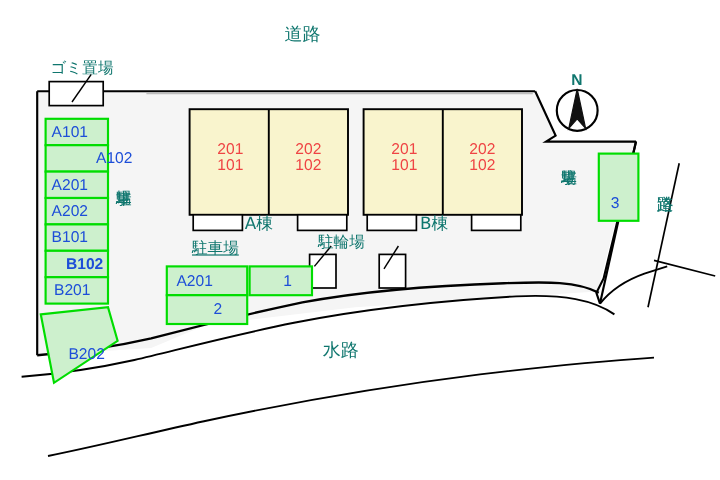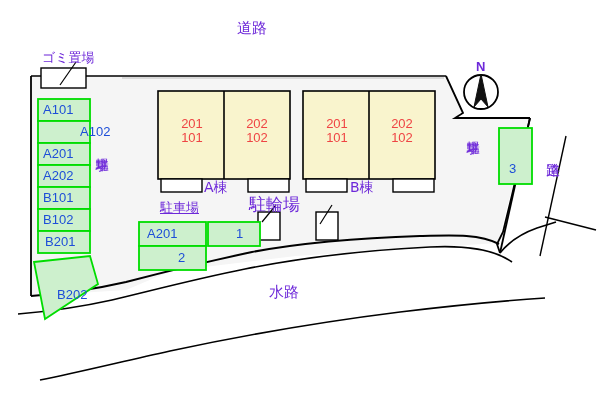--- a/index.html
+++ b/index.html
@@ -11,21 +11,21 @@
   #plan{
     position:relative;
     width:600px;
     height:400px;
     background:#ffffff;
     overflow:hidden;
   }
   #plan svg{position:absolute;top:0;left:0;}
   .lbl{
     position:absolute;
-    color:#6d28d9;
+    color:#0f766e;
     line-height:1.0;
     white-space:nowrap;
     user-select:none;
   }
   .lbl-jp{font-family:"DejaVu Sans","Liberation Sans",sans-serif;}
   .vert{
     writing-mode:vertical-rl;
     text-orientation:upright;
     white-space:nowrap;
     line-height:1.05;
@@ -142,21 +142,21 @@
 
   <div class="lbl lbl-jp" style="left:42px;top:51px;font-size:13px;">ゴミ置場</div>
 
   <div class="lbl lbl-jp vert" style="left:95px;top:148px;font-size:13px;">駐車場</div>
 
   <div class="slot-txt" style="left:43px;top:103px;">A101</div>
   <div class="slot-txt" style="left:43px;top:125px;margin-left:37px;">A102</div>
   <div class="slot-txt" style="left:43px;top:147px;">A201</div>
   <div class="slot-txt" style="left:43px;top:169px;">A202</div>
   <div class="slot-txt" style="left:43px;top:191px;">B101</div>
-  <div class="slot-txt" style="left:43px;top:213px;">B102</div>
+  <div class="slot-txt" style="left:55px;top:213px;font-weight:bold;">B102</div>
   <div class="slot-txt" style="left:45px;top:235px;">B201</div>
   <div class="slot-txt" style="left:57px;top:288px;">B202</div>
 
   <div class="unit-num" style="left:161px;top:117px;width:62px;">
     <div>201</div>
     <div>101</div>
   </div>
   <div class="unit-num" style="left:226px;top:117px;width:62px;">
     <div>202</div>
     <div>102</div>
@@ -169,21 +169,21 @@
   <div class="unit-num" style="left:371px;top:117px;width:62px;">
     <div>202</div>
     <div>102</div>
   </div>
 
   <div class="lbl lbl-jp" style="left:204px;top:180px;font-size:14px;">A棟</div>
   <div class="lbl lbl-jp" style="left:350px;top:180px;font-size:14px;">B棟</div>
 
   <div class="lbl lbl-jp" style="left:160px;top:201px;font-size:13px;text-decoration:underline;">駐車場</div>
 
-  <div class="lbl lbl-jp" style="left:249px;top:196px;font-size:17px;">駐輪場</div>
+  <div class="lbl lbl-jp" style="left:265px;top:196px;font-size:13px;">駐輪場</div>
 
   <div class="slot-txt" style="left:147px;top:227px;">A201</div>
   <div class="slot-txt" style="left:236px;top:227px;">1</div>
   <div class="slot-txt" style="left:178px;top:251px;">2</div>
 
   <div class="lbl lbl-jp vert" style="left:466px;top:131px;font-size:13px;">駐車場</div>
 
   <div class="slot-txt" style="left:509px;top:162px;">3</div>
 
   <div class="lbl lbl-jp vert" style="left:546px;top:152px;font-size:14px;">道路</div>

